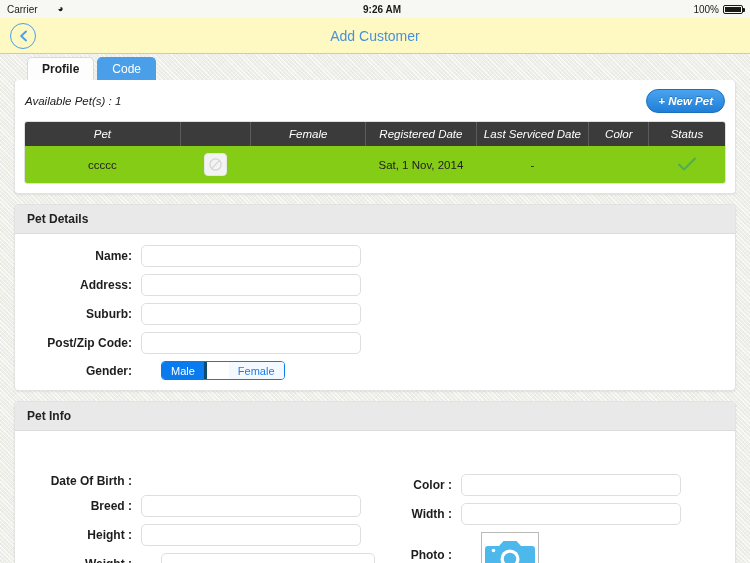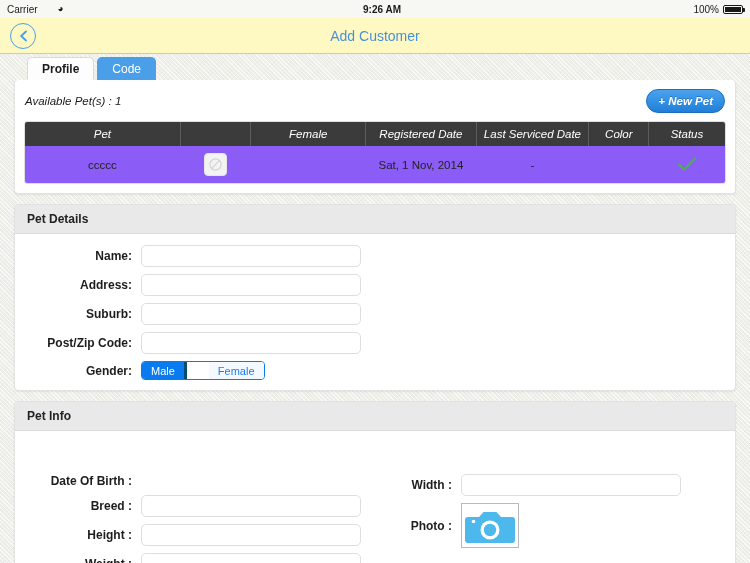--- a/index.html
+++ b/index.html
@@ -180,21 +180,21 @@
     vertical-align: middle;
     font-style: italic;
   }
   .pets-table thead th:last-child { border-right: none; }
   .pets-table tbody td {
     height: 37px;
     font-size: 11.5px;
     color: #222;
     text-align: center;
     vertical-align: middle;
-    background: #8b5cf6;
+    background: #84cc16;
     border-right: 1px solid transparent;
   }
   .noimg {
     width: 23px; height: 23px;
     border-radius: 4px;
     background: #f3f3f3;
     border: 1px solid #e6e6e6;
     display: inline-flex;
     align-items: center;
     justify-content: center;
@@ -225,21 +225,21 @@
     font-weight: bold;
     color: #222;
   }
   .section-body { padding: 11px 0 10px 0; }
 
   .form-row {
     display: flex;
     align-items: center;
     margin-bottom: 7px;
   }
-  .form-row:last-child { margin-bottom: 0; }
+  .form-row:last-child { margin-bottom: 0; gap: 20px; }
 
   .f-label {
     width: 126px;
     text-align: right;
     padding-right: 9px;
     font-size: 12px;
     font-weight: bold;
     color: #1d1d1d;
     flex: none;
   }
@@ -438,20 +438,24 @@
         <input class="f-input" type="text" value="" placeholder="" style="">
       </div>
       <div class="form-row">
         <div class="f-label">Weight :</div>
         <input class="f-input" type="text" value="" placeholder="" style="">
       </div>
     </div>
 
     <div class="col right">
       <div class="form-row">
+        <div class="f-label">Color :</div>
+        <input class="f-input" type="text" value="" placeholder="" style="">
+      </div>
+      <div class="form-row">
         <div class="f-label">Width :</div>
         <input class="f-input" type="text" value="" placeholder="" style="">
       </div>
       <div class="form-row">
         <div class="f-label">Photo :</div>
         <div class="photo-box">
           <svg width="50" height="40" viewBox="0 0 50 40">
             <path d="M3 11 h11 l4.5 -5 h13 l4.5 5 h11 a3 3 0 0 1 3 3 v20 a3 3 0 0 1 -3 3 h-44 a3 3 0 0 1 -3 -3 v-20 a3 3 0 0 1 3 -3 z" fill="#4db8ec"></path>
             <circle cx="25" cy="24" r="9.5" fill="#ffffff"></circle>
             <circle cx="25" cy="24" r="6.2" fill="#4db8ec"></circle>

